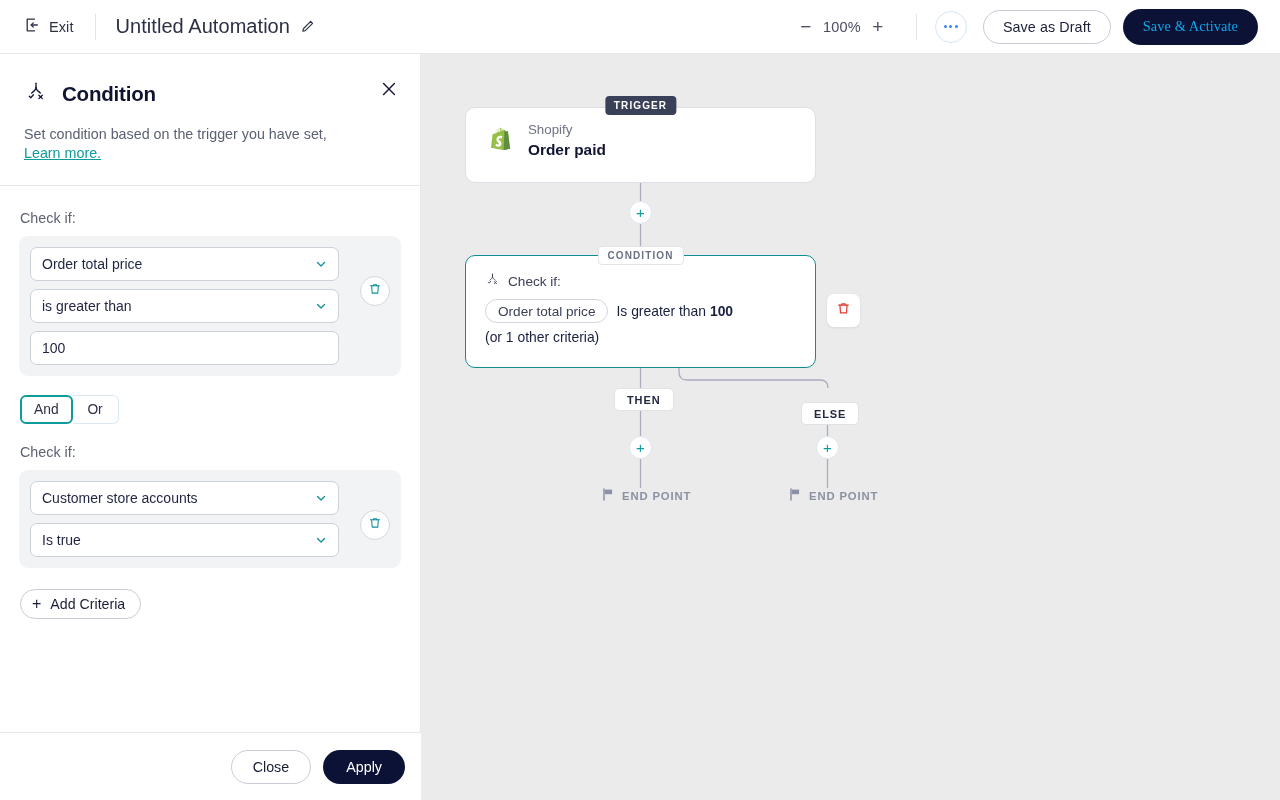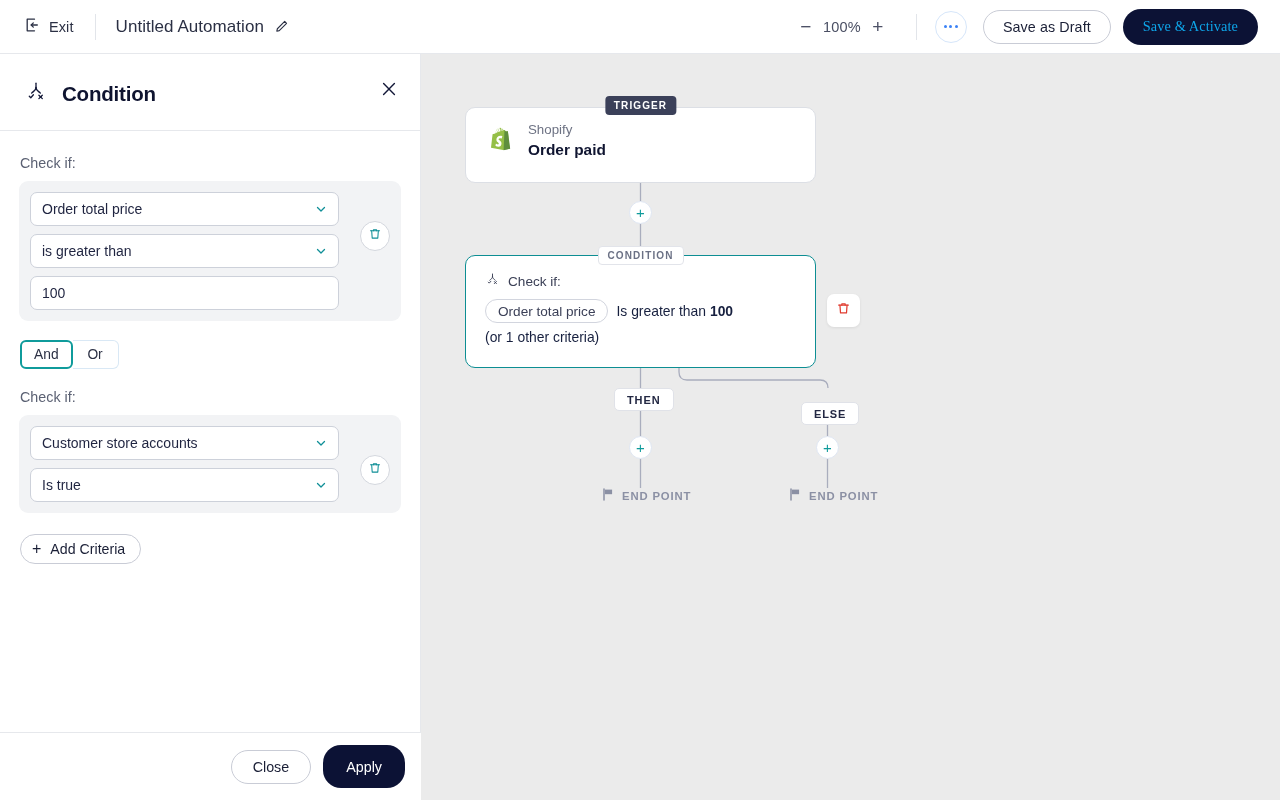--- a/index.html
+++ b/index.html
@@ -23,21 +23,21 @@
     display: flex; align-items: center; gap: 9px;
     margin-left: 24px; cursor: pointer;
     color: #1a1f36;
     text-align: center;
   }
   .exit-label { font-size: 14.5px; color: #2b3044; letter-spacing: .1px; }
   .topbar-divider {
     width: 1px; height: 26px; background: #e2e5ea; margin: 0 20px 0 21px;
   }
   .doc-title-wrap { display: flex; align-items: center; gap: 10px; }
-  .doc-title { font-size: 17px; color: #2b3044; letter-spacing: .05px; }
+  .doc-title { font-size: 20px; color: #2b3044; letter-spacing: .05px; }
   .pencil-icon { display:flex; cursor: pointer; }
 
   .topbar-right {
     margin-left: auto; display: flex; align-items: center; gap: 0;
     padding-right: 22px;
   }
   .zoom-group { display: flex; align-items: center; gap: 0; }
   .zoom-btn {
     width: 28px; height: 28px; display: flex; align-items: center; justify-content: center;
     cursor: pointer; color: #4d5166; font-size: 19px; line-height: 1; user-select: none;
@@ -143,21 +143,21 @@
     border-top: 1px solid #e6e8ec; background: #fff;
     display: flex; align-items: center; justify-content: flex-end;
     gap: 12px; padding-right: 16px;
   }
   .btn-close2 {
     height: 34px; padding: 0 21px; border-radius: 18px;
     border: 1px solid #c9ccd6; background: #fff; font-size: 14.3px;
     color: #1a1f36; cursor: pointer; font-family: inherit;
   }
   .btn-apply {
-    height: 43px; padding: 0 23px; border-radius: 18px;
+    height: 34px; padding: 0 23px; border-radius: 18px;
     border: none; background: #0c1235; color: #fff; font-size: 14.3px;
     cursor: pointer; font-family: inherit;
   }
 
   
   .canvas {
     position: absolute; top: 54px; left: 421px;
     width: 859px; height: 746px; background: #ebebeb;
     overflow: hidden;
   }
@@ -283,20 +283,24 @@
           <path d="M5.3 16.2l1.5 1.6 2.6-3"></path>
           <path d="M14.9 15.2l3.4 3.4M18.3 15.2l-3.4 3.4"></path>
         </svg>
       </span>
       <span class="panel-title">Condition</span>
     </div>
     <div class="panel-close">
       <svg width="14" height="14" viewBox="0 0 14 14" fill="none" stroke="#131838" stroke-width="1.4" stroke-linecap="round">
         <path d="M1.6 1.6 12.4 12.4M12.4 1.6 1.6 12.4"></path>
       </svg>
+    </div>
+    <div class="panel-sub">
+      <span>Set condition based on the trigger you have set,</span><br>
+      <a href="#">Learn more.</a>
     </div>
   </div>
   <div class="panel-divider"></div>
 
   <div class="panel-body">
 
     <div class="check-label">Check if:</div>
 
     <div class="criteria-card">
       <div class="criteria-fields">

